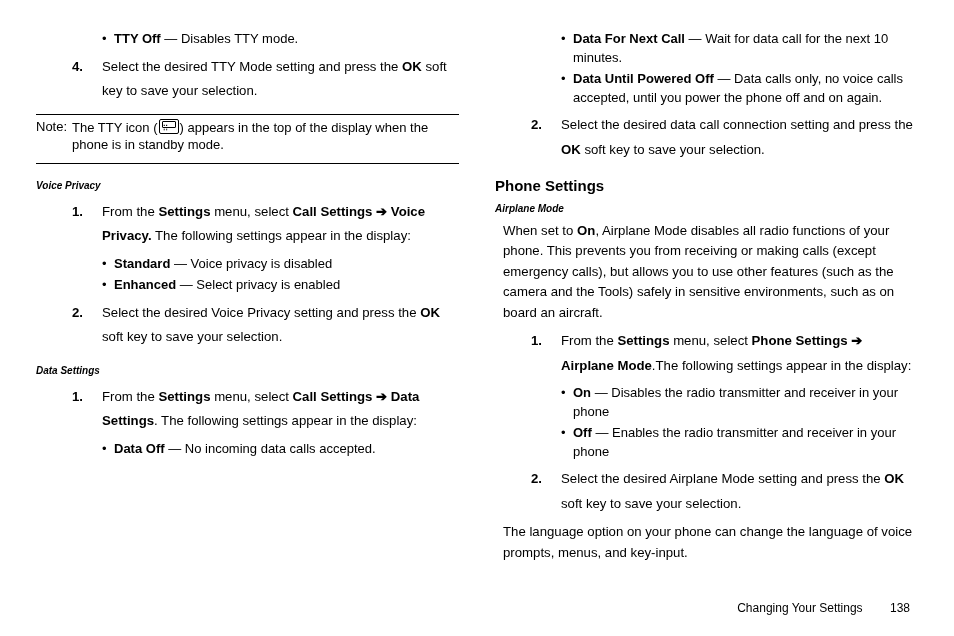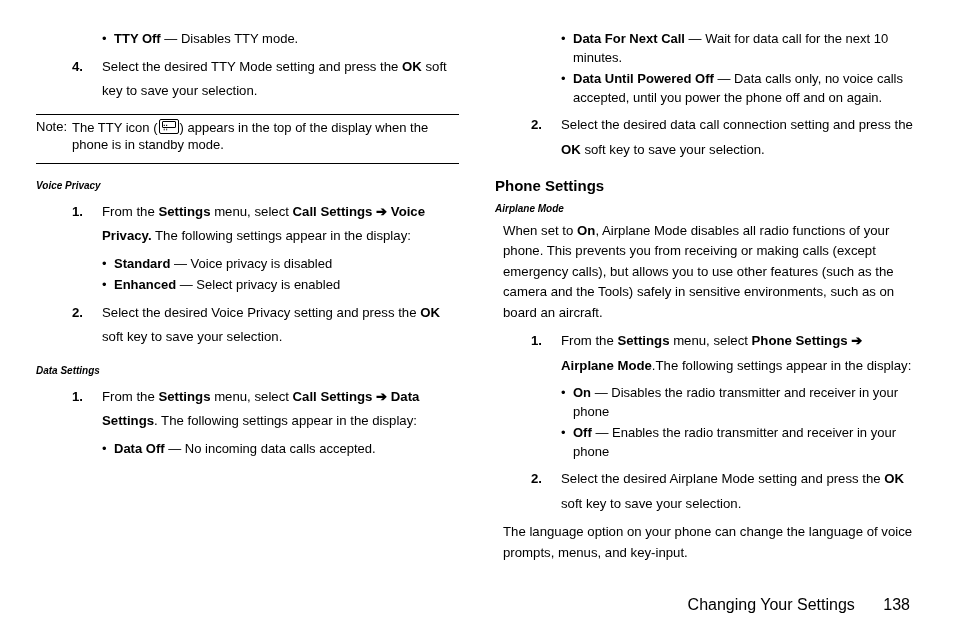--- a/index.html
+++ b/index.html
@@ -98,21 +98,21 @@
     margin: 12px 0 2px 0;
   }
   .para {
     margin: 4px 0 4px 8px;
     line-height: 1.55;
   }
   .footer {
     position: absolute;
     bottom: 18px;
     right: 44px;
-    font-size: 16px;
+    font-size: 12px;
   }
   .footer .pg { margin-left: 24px; }
   .b { font-weight: bold; }
   .arrow { font-weight: bold; }
 </style>
 </head>
 <body>
 
 <div class="columns">
 

